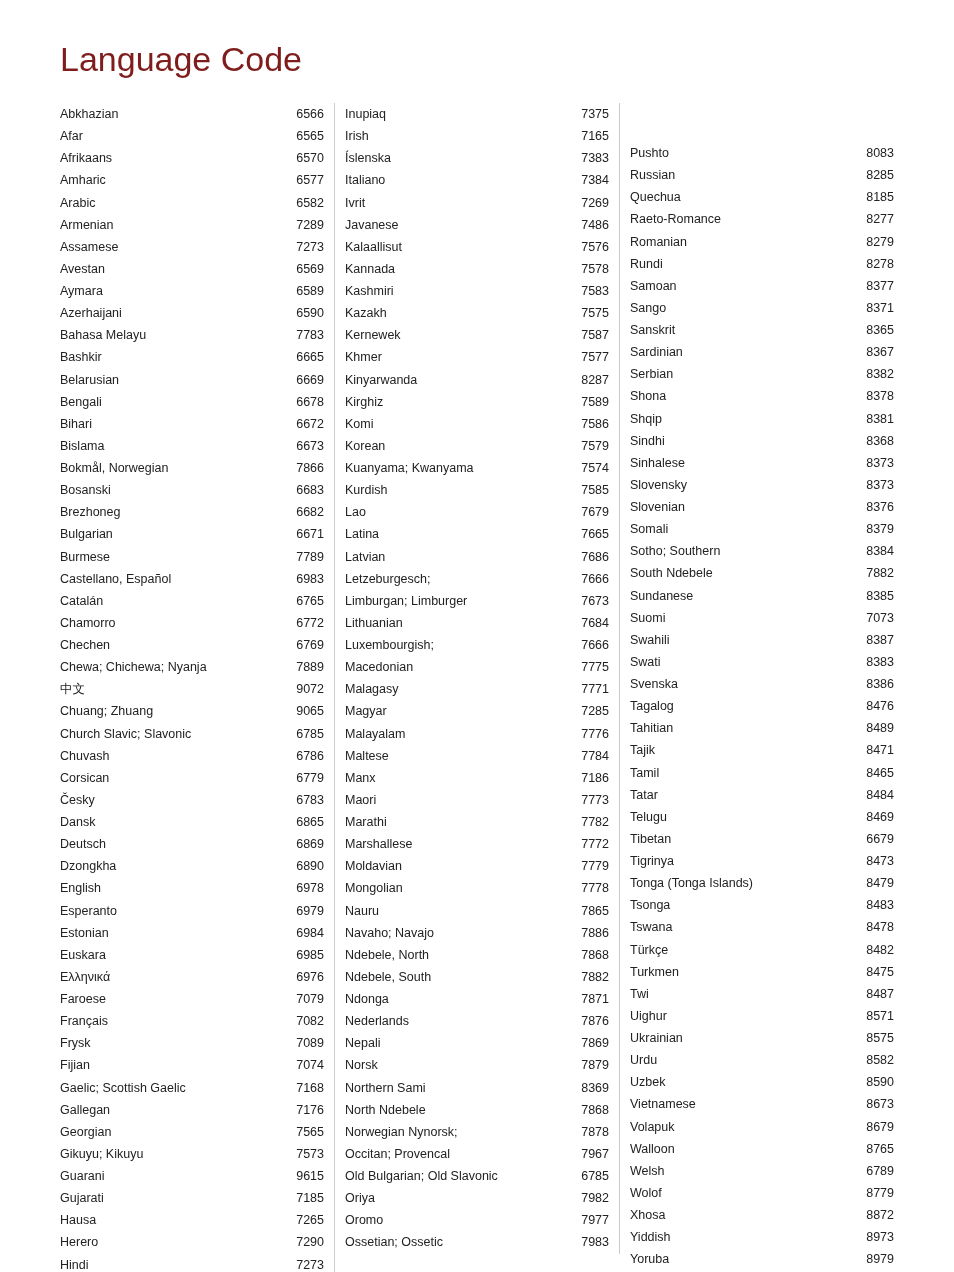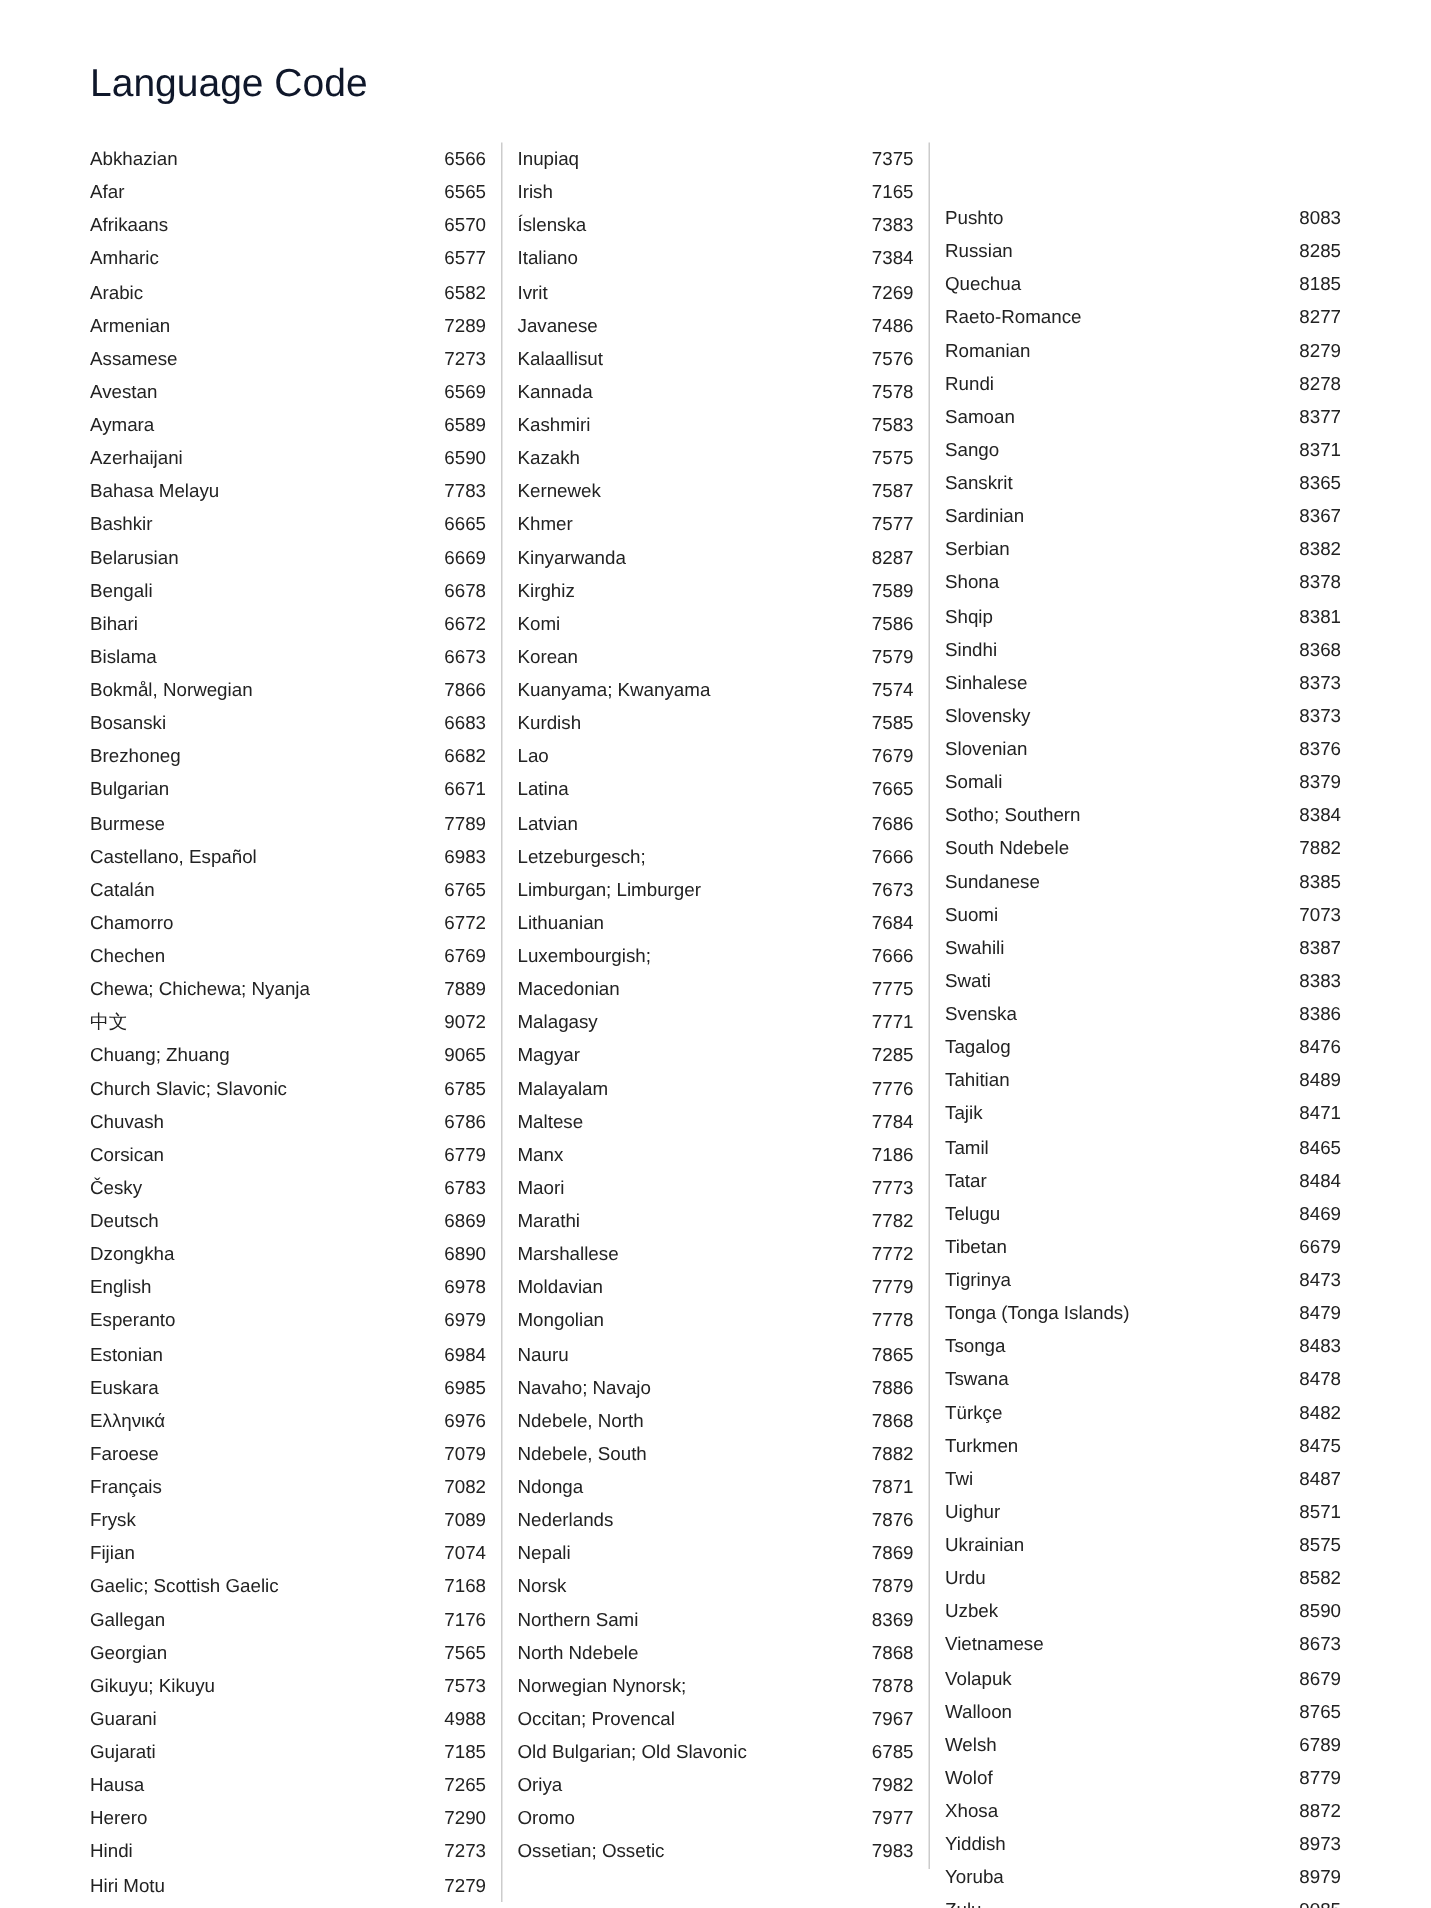--- a/index.html
+++ b/index.html
@@ -6,24 +6,24 @@
     body {
       background: #fff;
       font-family: Arial, Helvetica, sans-serif;
       font-size: 13px;
       color: #222;
       width: 954px;
       min-height: 1272px;
       padding: 40px 60px 40px 60px;
     }
     h1 {
-      font-size: 26px;
+      font-size: 34px;
       font-weight: normal;
       margin-bottom: 24px;
-      color: #0f172a;
+      color: #7f1d1d;
     }
     .columns-wrapper {
       display: flex;
       gap: 0;
       align-items: flex-start;
     }
     .column {
       flex: 1;
       border-right: 1px solid #ccc;
       padding-right: 10px;
@@ -185,20 +185,24 @@
       </div>
       <div class="lang-row">
         <span class="lang-name">Corsican</span>
         <span class="lang-code">6779</span>
       </div>
       <div class="lang-row">
         <span class="lang-name">Česky</span>
         <span class="lang-code">6783</span>
       </div>
       <div class="lang-row">
+        <span class="lang-name">Dansk</span>
+        <span class="lang-code">6865</span>
+      </div>
+      <div class="lang-row">
         <span class="lang-name">Deutsch</span>
         <span class="lang-code">6869</span>
       </div>
       <div class="lang-row">
         <span class="lang-name">Dzongkha</span>
         <span class="lang-code">6890</span>
       </div>
       <div class="lang-row">
         <span class="lang-name">English</span>
         <span class="lang-code">6978</span>
@@ -246,21 +250,21 @@
       <div class="lang-row">
         <span class="lang-name">Georgian</span>
         <span class="lang-code">7565</span>
       </div>
       <div class="lang-row">
         <span class="lang-name">Gikuyu; Kikuyu</span>
         <span class="lang-code">7573</span>
       </div>
       <div class="lang-row">
         <span class="lang-name">Guarani</span>
-        <span class="lang-code">4988</span>
+        <span class="lang-code">9615</span>
       </div>
       <div class="lang-row">
         <span class="lang-name">Gujarati</span>
         <span class="lang-code">7185</span>
       </div>
       <div class="lang-row">
         <span class="lang-name">Hausa</span>
         <span class="lang-code">7265</span>
       </div>
       <div class="lang-row">

